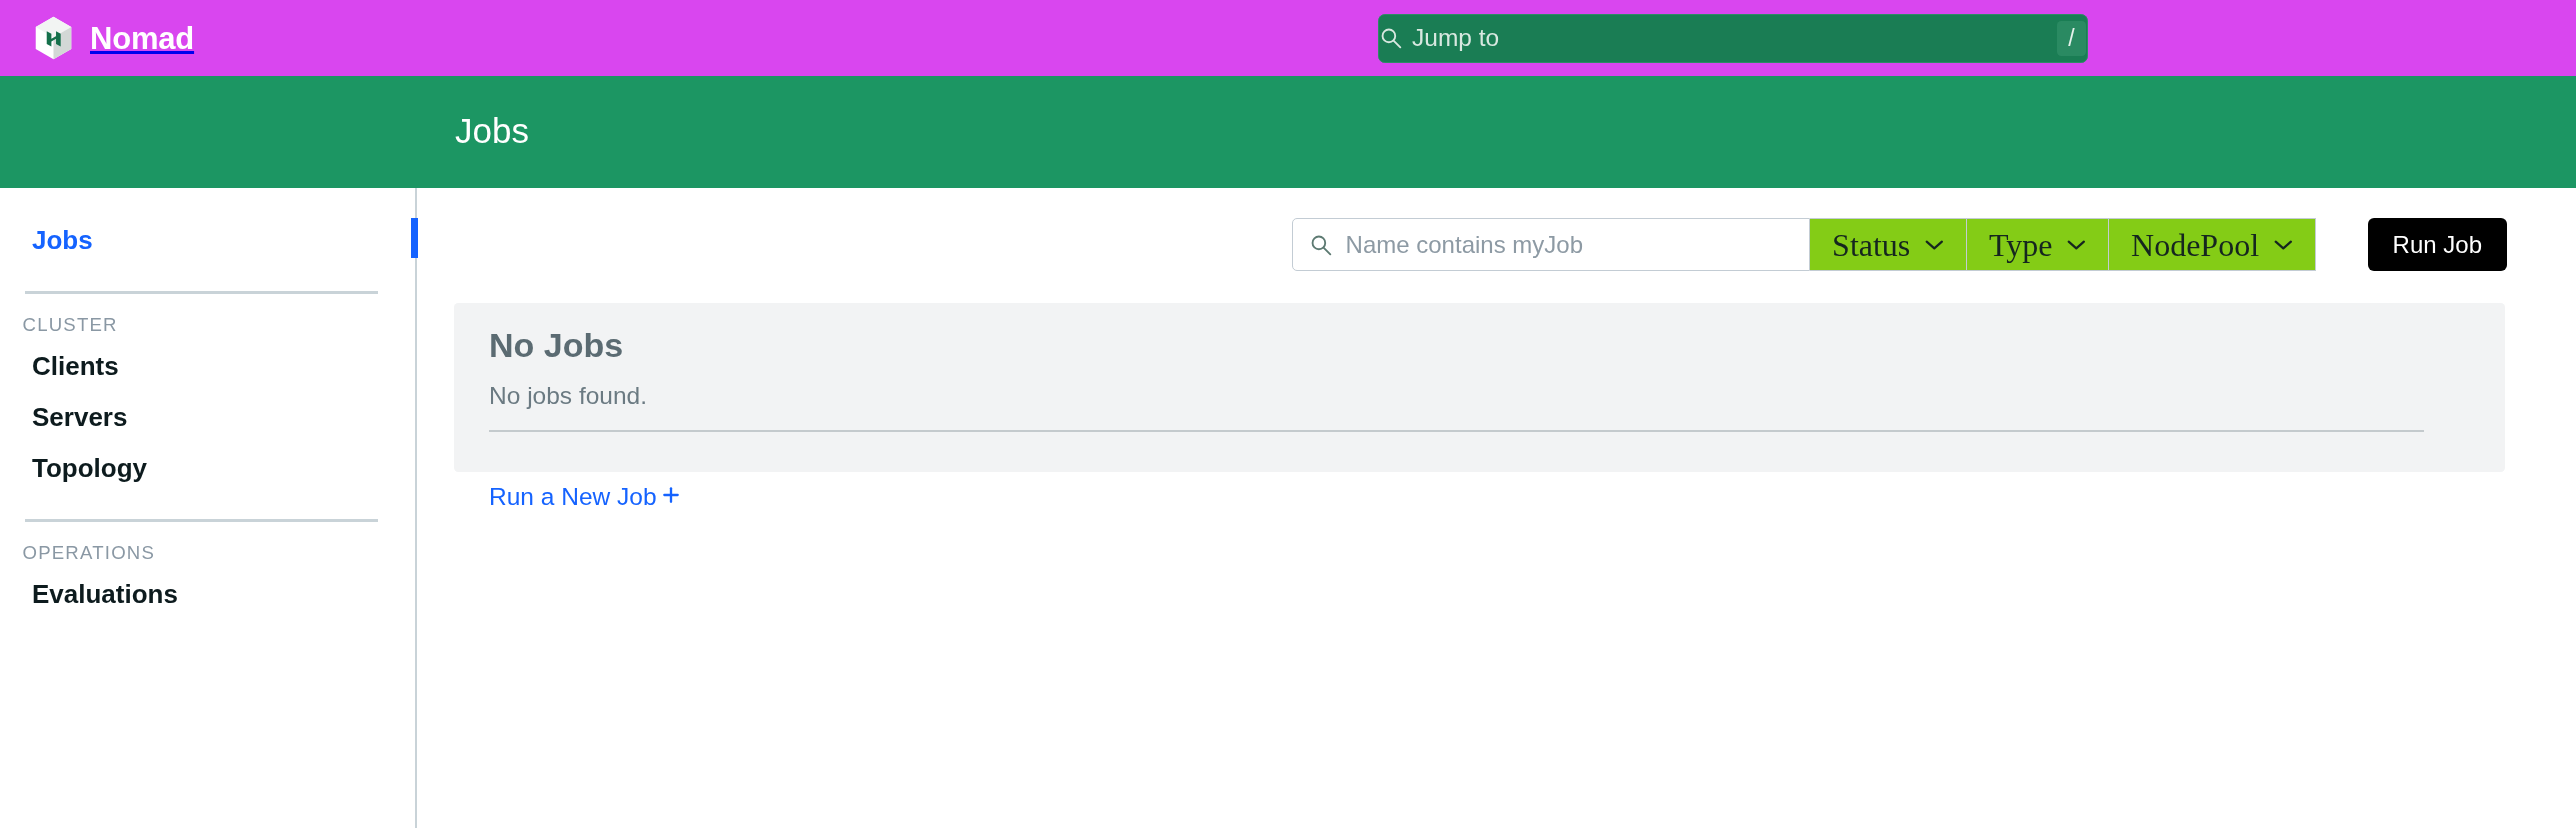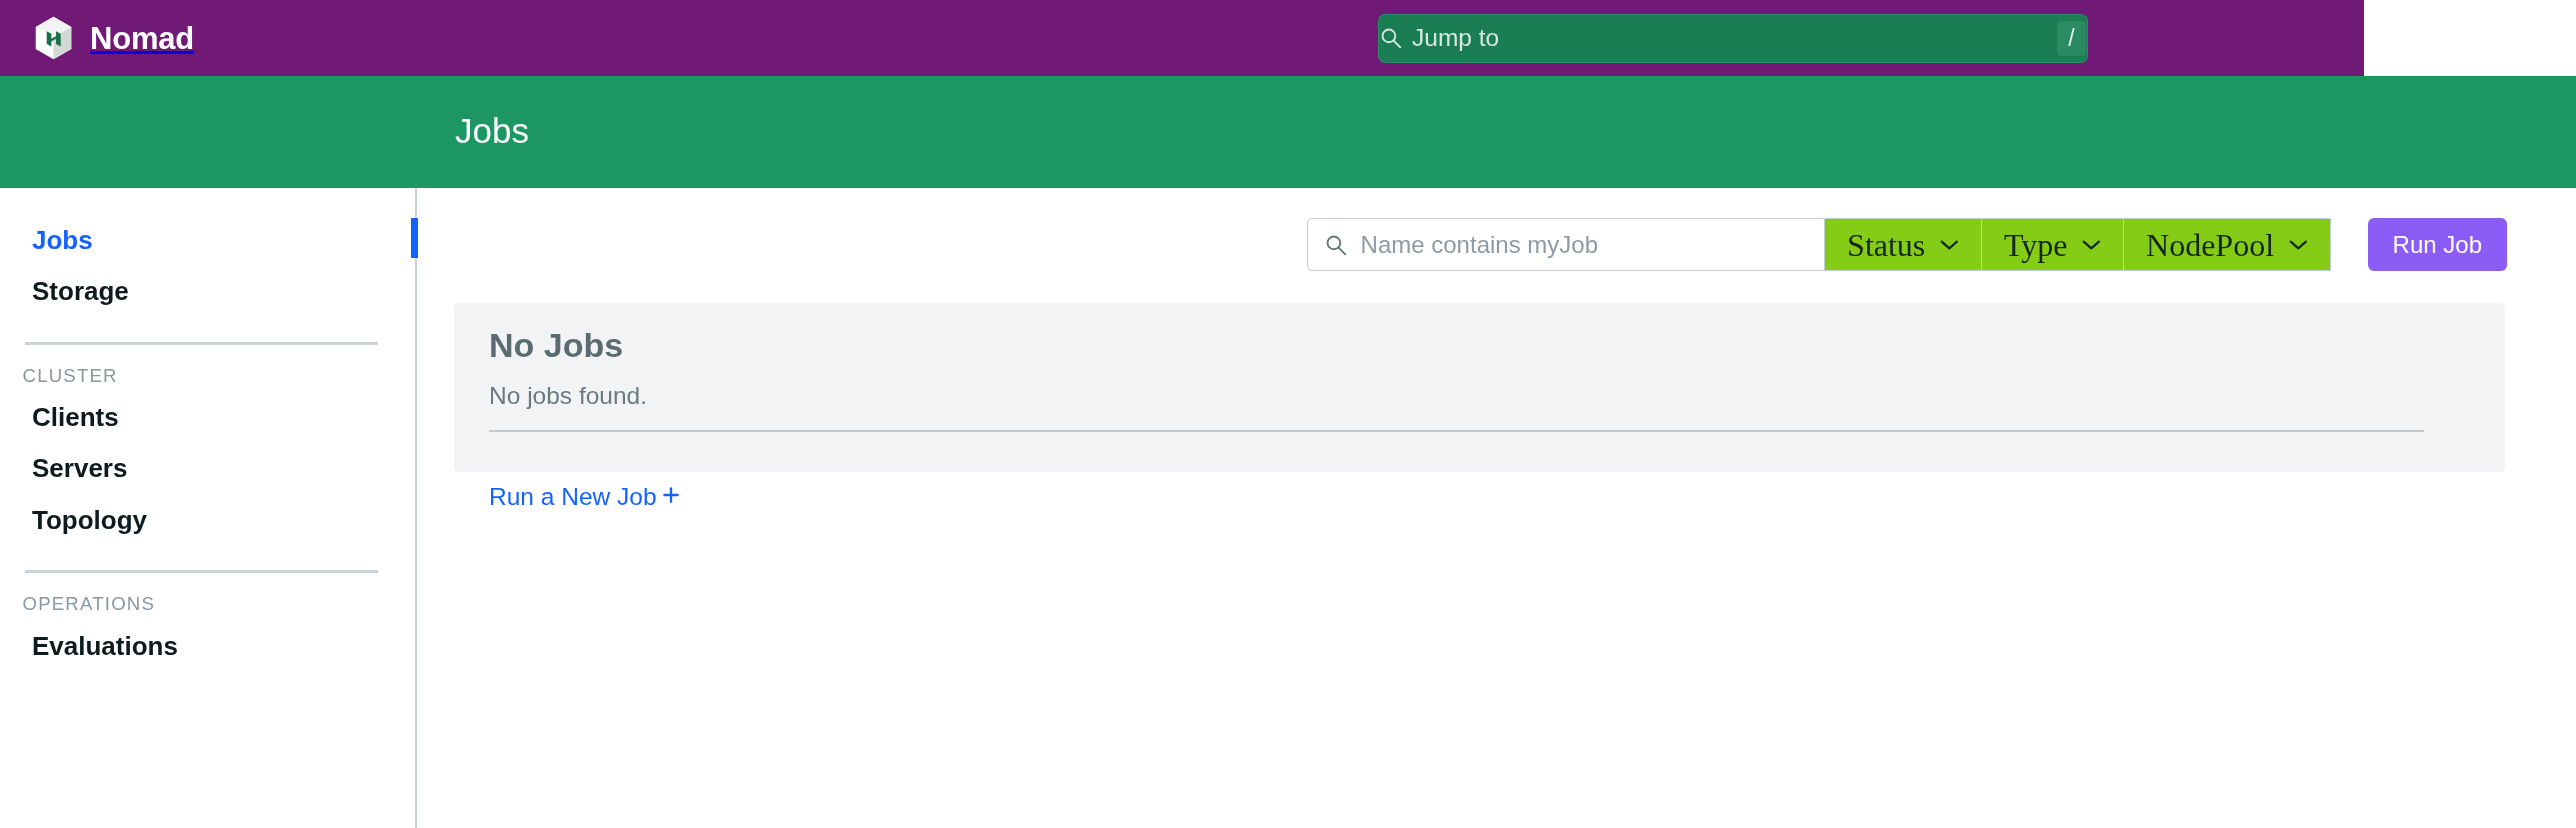--- a/index.html
+++ b/index.html
@@ -8,23 +8,23 @@
     height: 828px;
     background: #ffffff;
     font-family: "Liberation Sans", sans-serif;
     overflow: hidden;
   }
 
   
   .topnav {
     position: absolute;
     top: 0; left: 0;
-    width: 2364px;
+    width: 2576px;
     height: 76px;
-    background: #701a75;
+    background: #d946ef;
     display: flex;
     align-items: center;
   }
   .brand {
     display: flex;
     align-items: center;
     gap: 17px;
     margin-left: 34px;
   }
   .logo-cube { width: 39px; height: 44px; display: block; }
@@ -183,24 +183,24 @@
     font-size: 32px;
     color: #15261f;
     cursor: pointer;
     font-family: Liberation Serif, serif;
     line-height: 1;
   }
   .filter-btn:last-of-type { border-radius: 0 5px 5px 0; }
   .chev { display: block; }
 
   .run-job-btn {
-    margin-left: 37px;
+    margin-left: 52px;
     height: 53px;
     padding: 0 25px;
-    background: #8b5cf6;
+    background: #000000;
     border: none;
     border-radius: 6px;
     color: #ffffff;
     font-size: 24px;
     font-family: "Liberation Sans", sans-serif;
     cursor: pointer;
     line-height: 1;
   }
 
   
@@ -283,23 +283,20 @@
 
 <div class="subnav">
   <div class="page-title">Jobs</div>
 </div>
 
 <nav class="sidebar">
   <div class="nav-list">
     <a class="nav-item active" href="#">
       <span>Jobs</span>
     </a>
-    <a class="nav-item" href="#">
-      <span>Storage</span>
-    </a>
   </div>
 
   <div class="nav-divider"></div>
   <div class="nav-section-label">CLUSTER</div>
   <div>
     <a class="nav-item" href="#">
       <span>Clients</span>
     </a>
     <a class="nav-item" href="#">
       <span>Servers</span>

